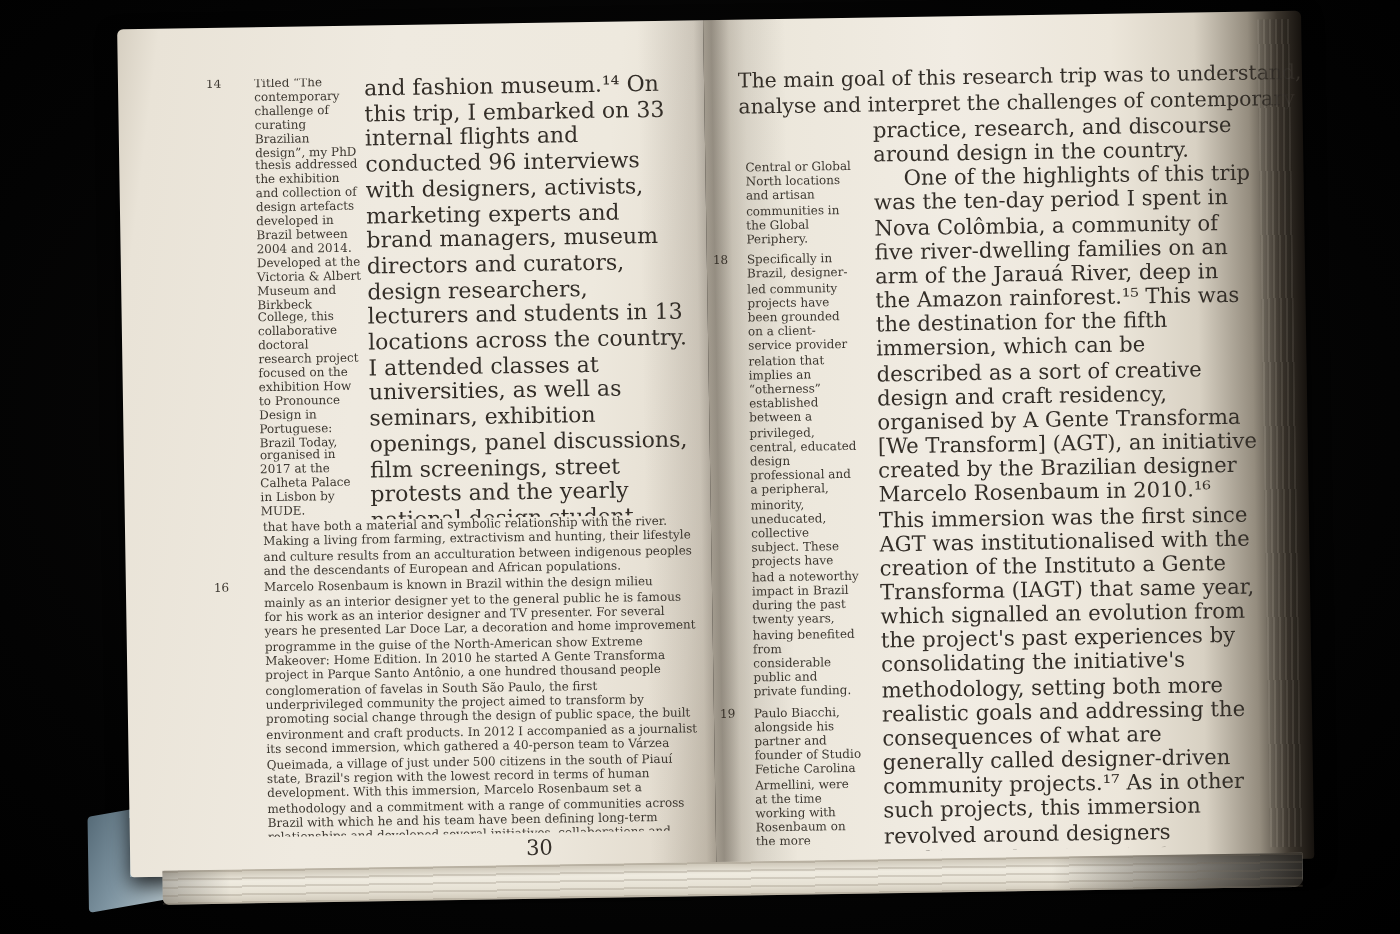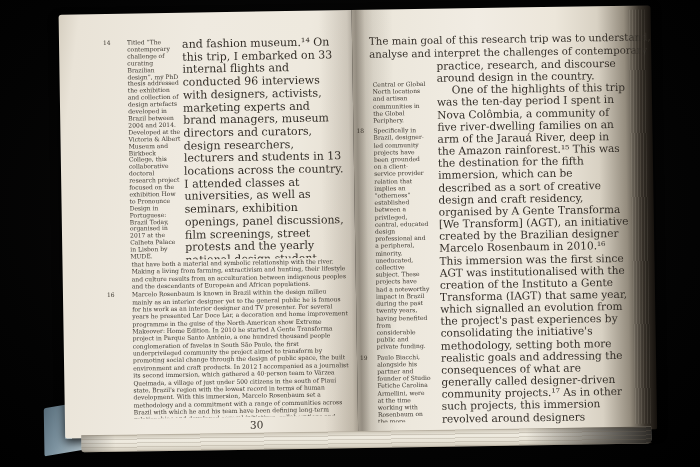--- a/index.html
+++ b/index.html
@@ -30,21 +30,21 @@
   .mnotes{position:absolute;font-size:6px;line-height:6.9px;color:#3d3831;text-align:left;}
   .lp-mnotes{left:44px;top:26px;width:76px;height:220px;overflow:hidden;}
   .note{position:relative;padding-left:24px;margin-bottom:3px;}
   .note .num{position:absolute;left:0;top:0;}
   .lp-main{position:absolute;left:123px;top:26px;width:163px;height:221px;overflow:hidden;
            font-size:11px;line-height:12.7px;}
   .lp-wide{position:absolute;left:44px;top:247px;width:241px;height:158px;overflow:hidden;
            font-size:6px;line-height:7.35px;color:#3d3831;}
   .lp-wide .note{padding-left:25px;margin-bottom:1px;}
   .pagenum{position:absolute;font-size:10.5px;color:#35302a;}
-  .lp-num{left:185px;top:407px;}
+  .lp-num{left:198px;top:407px;}
   .rp-num{left:67px;top:424px;}
   .rp-intro{position:absolute;left:17px;top:25px;font-size:10.2px;line-height:13px;white-space:nowrap;}
   .rp-main{position:absolute;left:84px;top:51px;width:190px;height:366px;overflow:hidden;
            font-size:10.6px;line-height:12.15px;}
   .rp-main .p2{text-indent:15px;}
   .rp-mnotes{left:3px;top:71px;width:71px;height:342px;overflow:hidden;line-height:7.2px;}
   .rp-mnotes .note{padding-left:17px;margin-bottom:3px;}
 </style>
 </head>
 <body>

